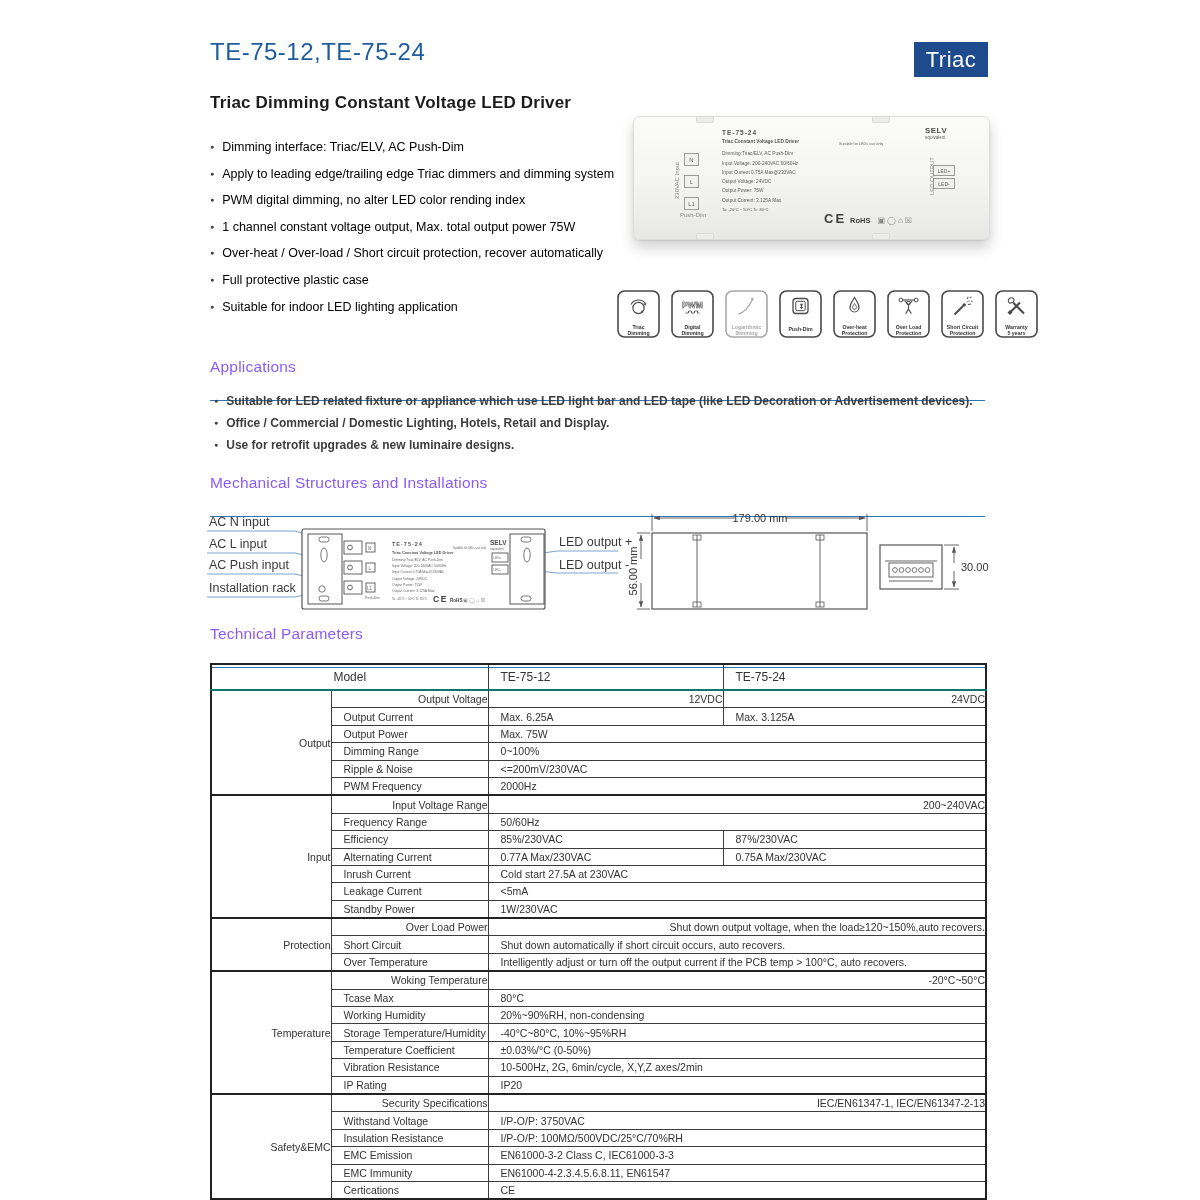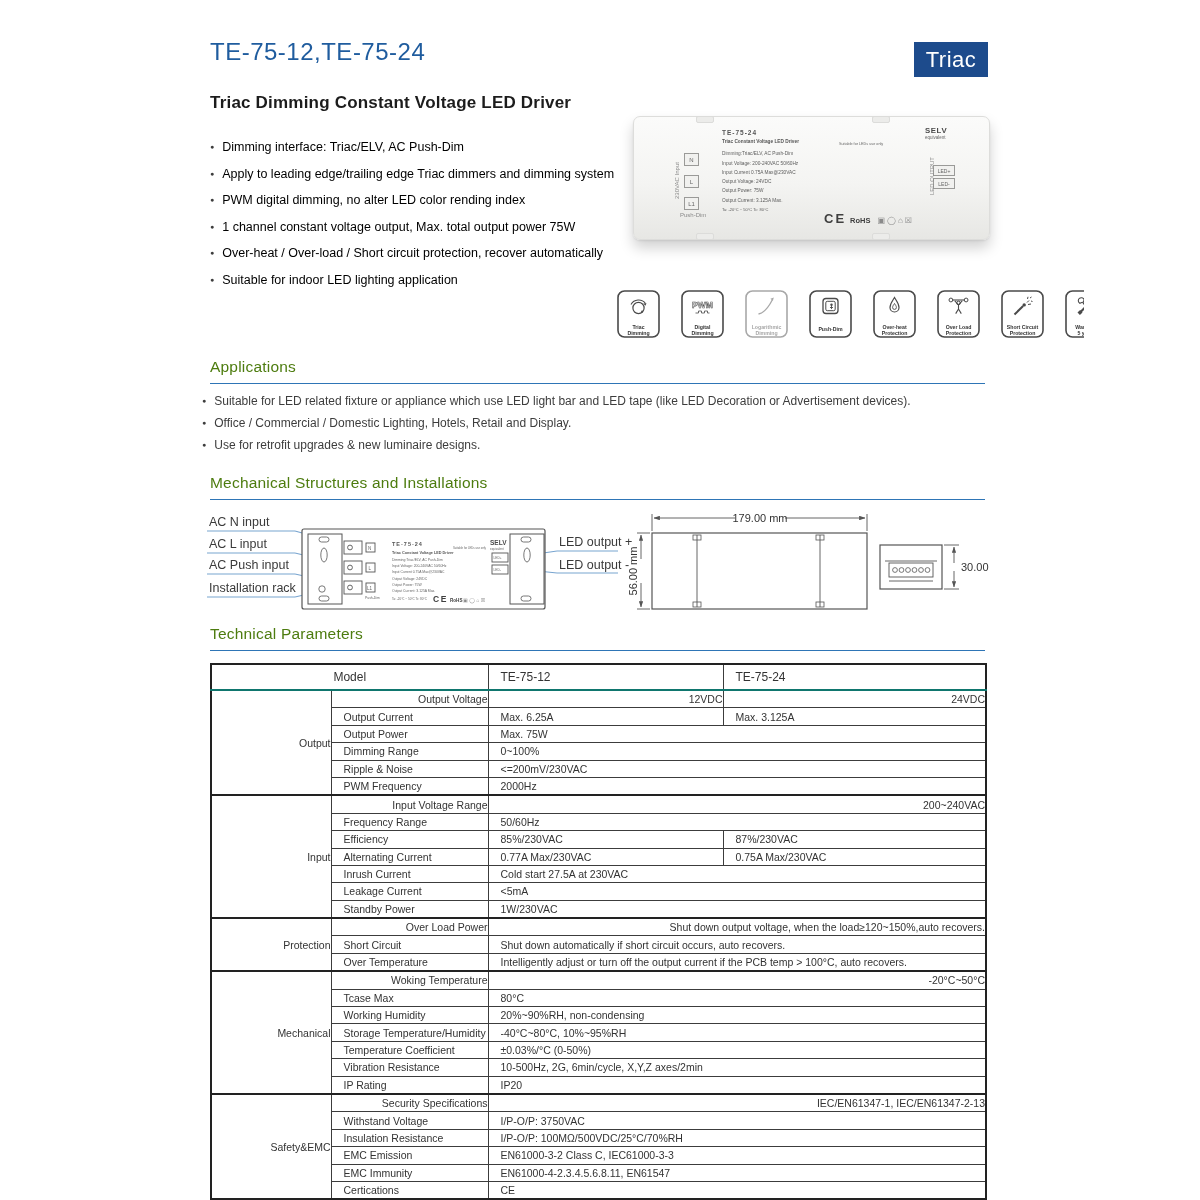--- a/index.html
+++ b/index.html
@@ -38,26 +38,26 @@
   .pl-ce .rh { font-size:7.5px; font-weight:bold; margin-left:4px; }
   .pl-ce .certs { font-size:8px; color:#8a8a8a; margin-left:7px; letter-spacing:2px; }
   .term { position:absolute; border:1px solid #9a9a98; background:#f1f1ef; color:#666;
           display:flex; align-items:center; justify-content:center; }
   .term.l { left:50px; width:13px; height:11px; font-size:6px; }
   .term.r { left:299px; width:20px; height:9px; font-size:5px; }
   .side-label { position:absolute; font-size:6px; color:#8a8a8a; transform:rotate(-90deg); transform-origin:0 0; }
   .pd-label { position:absolute; left:46px; top:95px; font-size:6px; color:#8a8a8a; }
 
   
-  .badges { position:absolute; left:617px; top:290px; display:flex; gap:21px; }
+  .badges { position:absolute; left:617px; top:290px; display:flex; gap:11px; }
 
   
-  .sect { position:absolute; left:210px; width:775px; border-bottom:1.6px solid #2e75b6; padding-bottom:7px;
-          font-size:15.5px; color:#4d7c0f; font-weight:500; letter-spacing:.2px; }
-  .apps { position:absolute; left:202px; top:390px; margin:0; padding:0; list-style:none; }
+  .sect { position:absolute; left:210px; width:775px; border-bottom:1.6px solid #2e75b6; padding-bottom:24px;
+          font-size:15.5px; color:#8b5cf6; font-weight:500; letter-spacing:.2px; }
+  .apps { position:absolute; left:214px; top:390px; margin:0; padding:0; list-style:none;font-weight:bold; }
   .apps li { font-size:12px; line-height:21px; color:#3d3d3d; }
 
   
   .tblwrap { position:absolute; left:210px; top:663px; width:775px; }
   table.params { border-collapse:collapse; width:775px; table-layout:fixed; border:2px solid #222; }
   table.params th, table.params td { border:1px solid #3c3c3c; padding:0 0 0 12px; font-weight:400;
         font-size:10.5px; color:#333; text-align:left; overflow:hidden; white-space:nowrap; }
   table.params thead th { height:24px; font-size:12px; border-bottom:2px solid #0f766e; }
   table.params thead th.model { text-align:center; padding:0; }
   table.params td { height:16.4px; }
@@ -72,20 +72,21 @@
   <div class="title">TE-75-12,TE-75-24</div>
   <div class="logo">Triac</div>
   <div class="subtitle">Triac Dimming Constant Voltage LED Driver</div>
 
   <ul class="features" id="features-list">
       <li>Dimming interface: Triac/ELV, AC Push-Dim</li>
       <li>Apply to leading edge/trailing edge Triac dimmers and dimming system</li>
       <li>PWM digital dimming, no alter LED color rending index</li>
       <li>1 channel constant voltage output, Max. total output power 75W</li>
       <li>Over-heat / Over-load / Short circuit protection, recover automatically</li>
+      <li>Full protective plastic case</li>
       <li>Suitable for indoor LED lighting application</li>
     </ul>
 
   <div class="photo">
     <div class="notch" style="left:62px; top:-1px;"></div>
     <div class="notch" style="left:238px; top:-1px;"></div>
     <div class="notch" style="left:62px; bottom:-1px;"></div>
     <div class="notch" style="left:238px; bottom:-1px;"></div>
 
     <div class="micro pl-center">
@@ -431,21 +432,21 @@
           </tr>
           <tr>
             <td>Short Circuit</td>
             <td colspan="2">Shut down automatically if short circuit occurs, auto recovers.</td>
           </tr>
           <tr>
             <td>Over Temperature</td>
             <td colspan="2">Intelligently adjust or turn off the output current if the PCB temp &gt; 100°C, auto recovers.</td>
           </tr>
           <tr class="gstart">
-            <td rowspan="7" class="gcell">Mechanical</td>
+            <td rowspan="7" class="gcell">Temperature</td>
             <td>Woking Temperature</td>
             <td colspan="2">-20°C~50°C</td>
           </tr>
           <tr>
             <td>Tcase Max</td>
             <td colspan="2">80°C</td>
           </tr>
           <tr>
             <td>Working Humidity</td>
             <td colspan="2">20%~90%RH, non-condensing</td>

